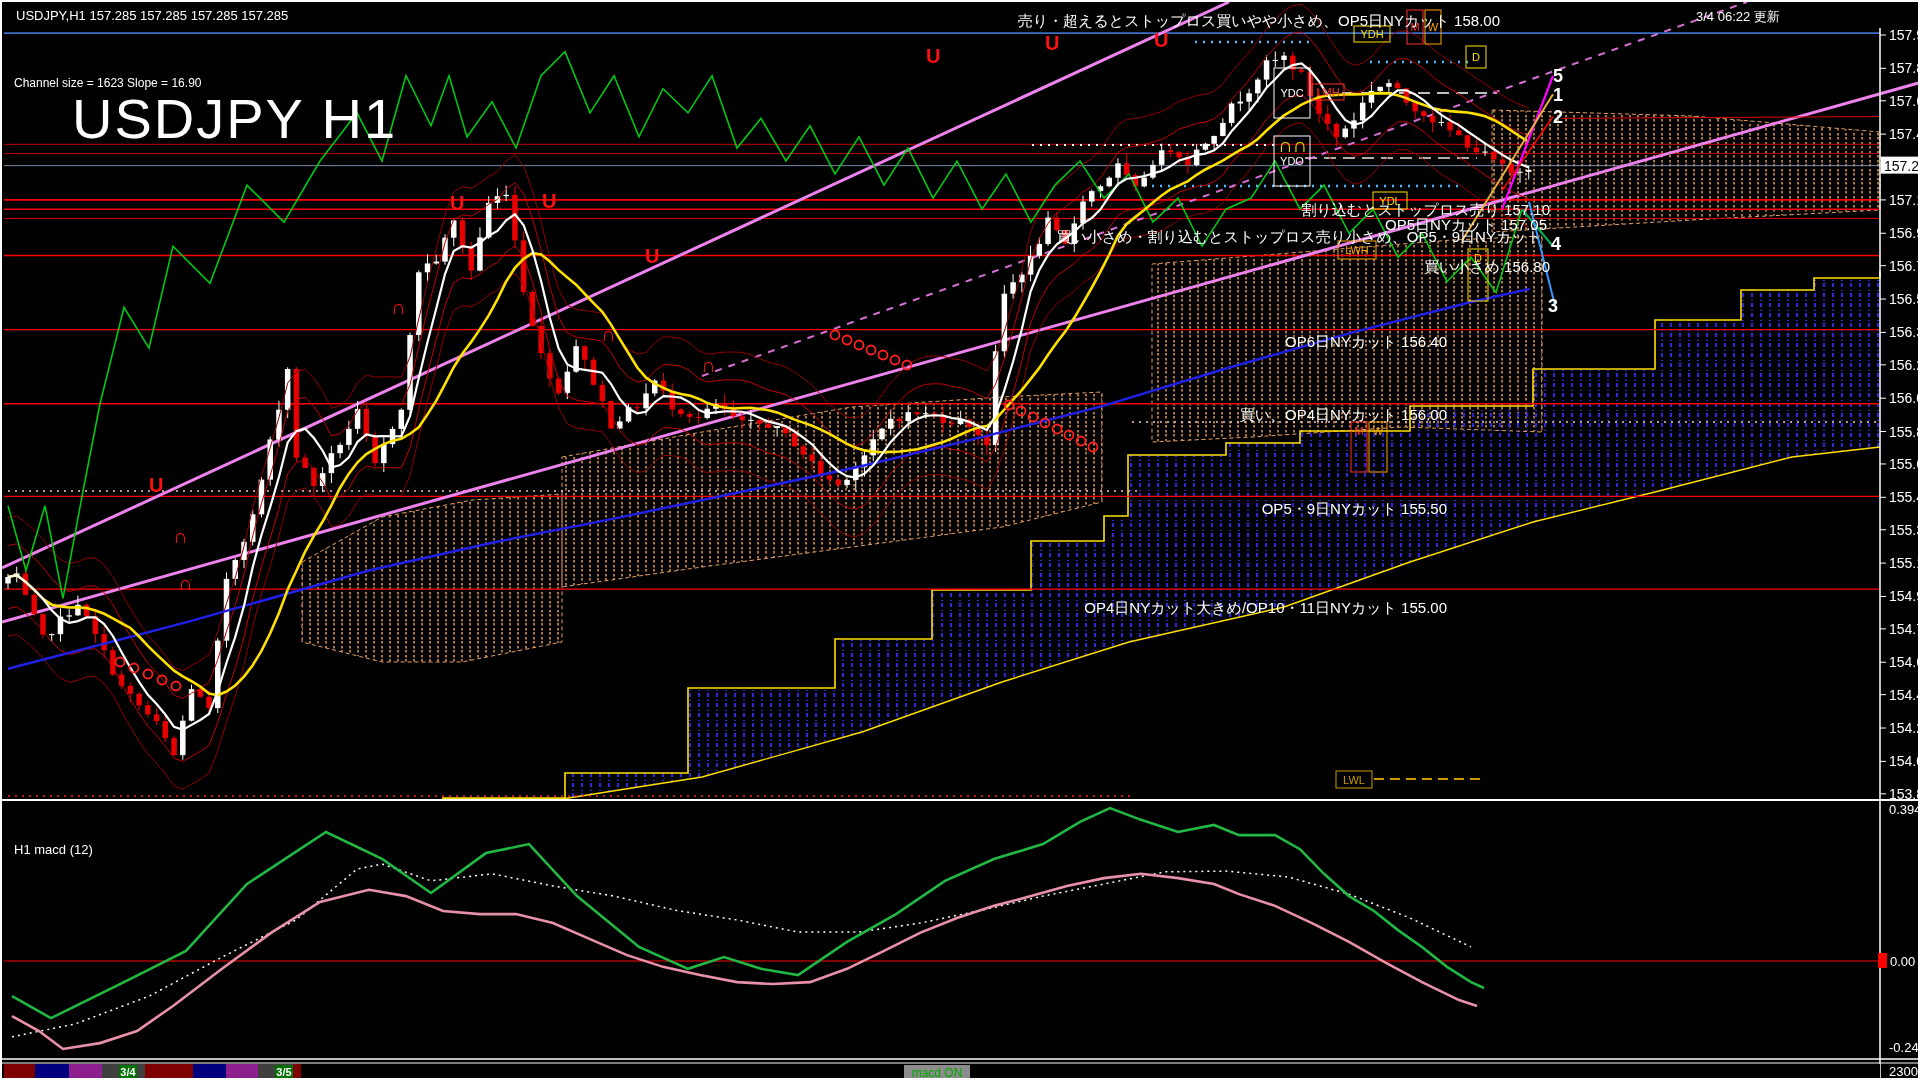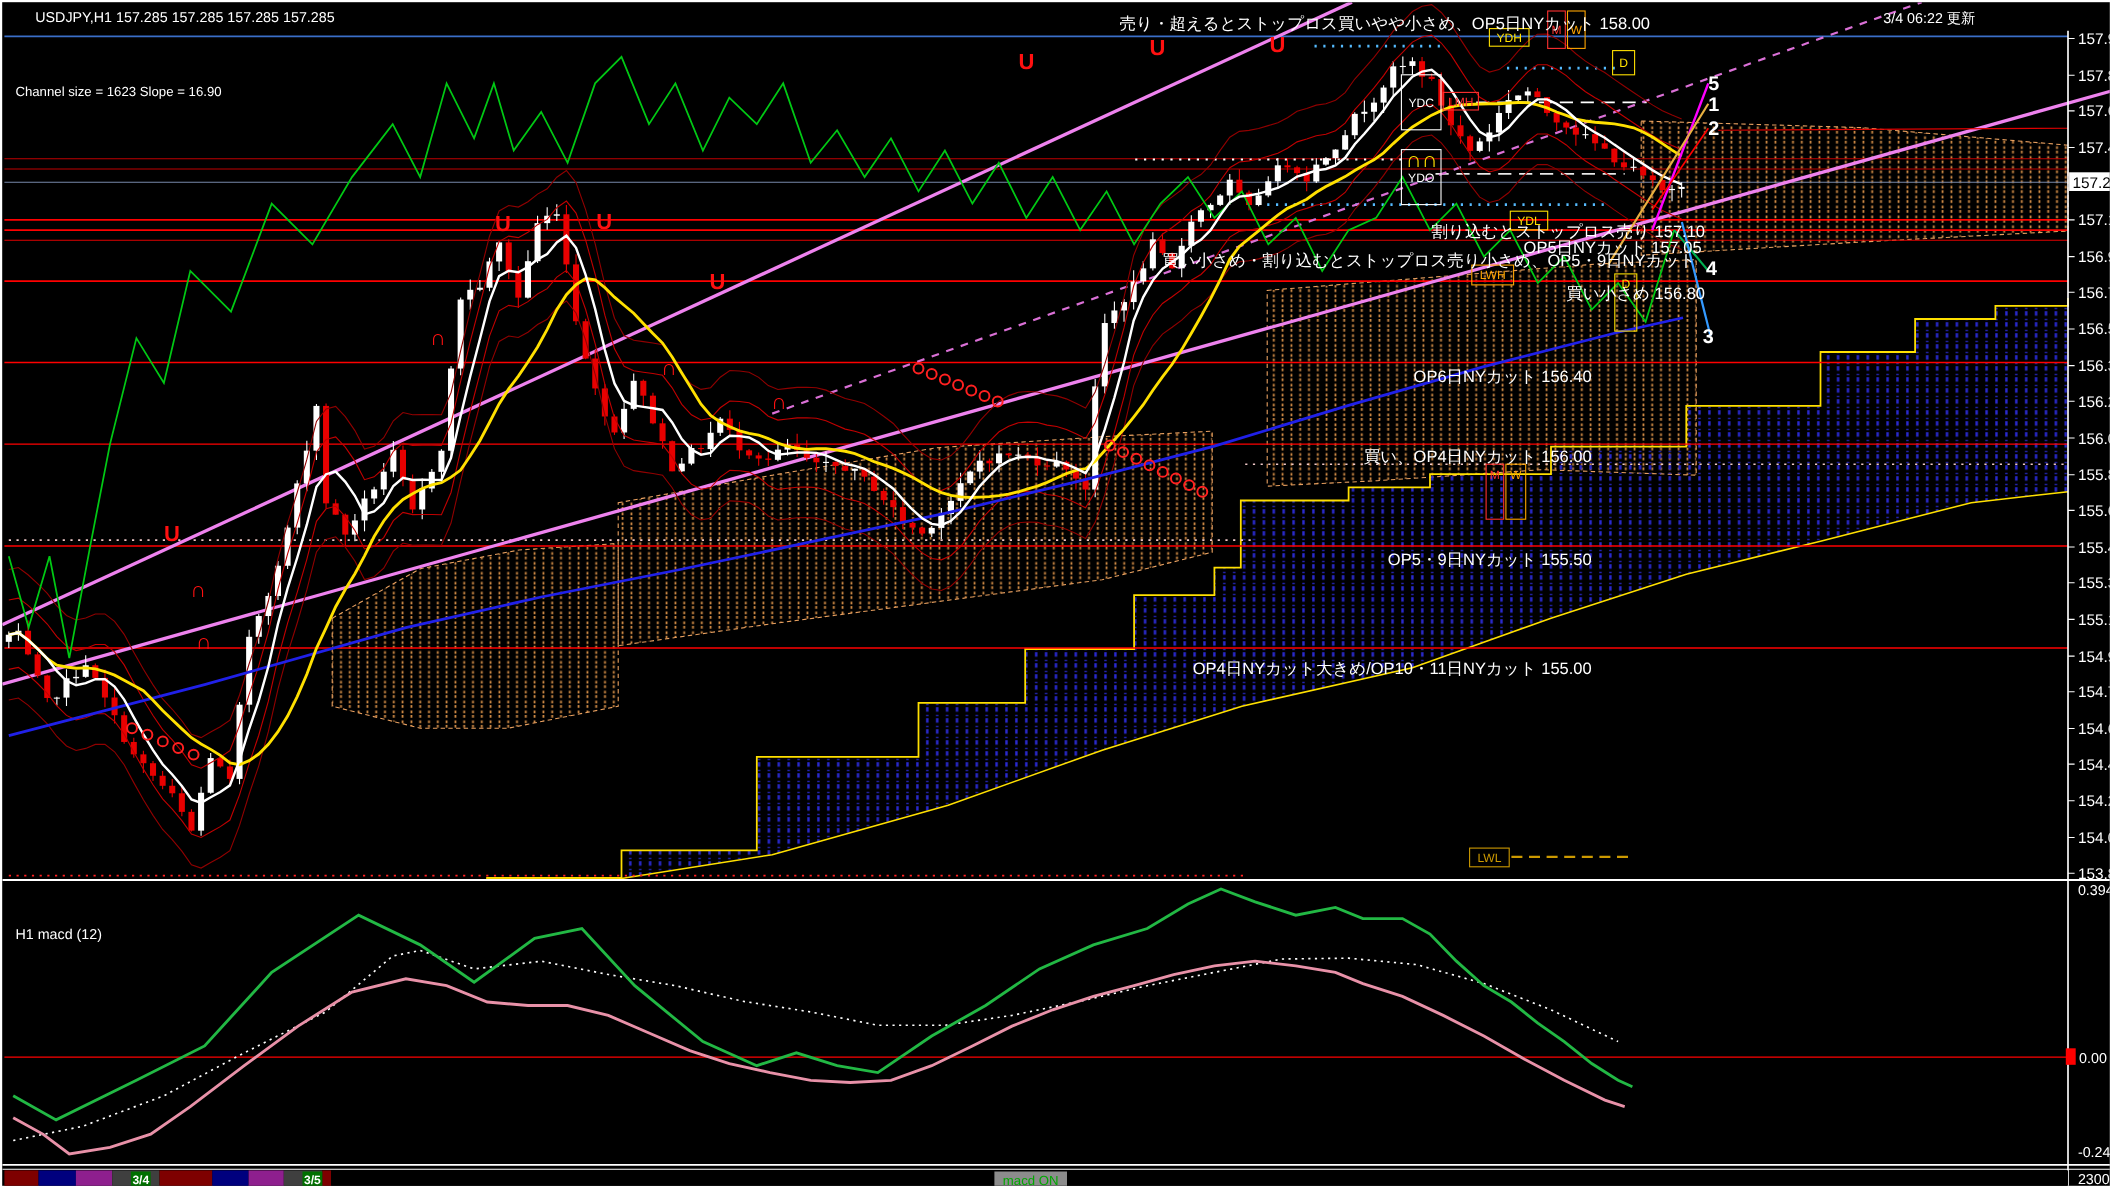--- a/index.html
+++ b/index.html
@@ -1,24 +1,24 @@
 <!DOCTYPE html>
 <html><head>
 <meta charset="utf-8">
 <style>
   html,body{margin:0;padding:0;background:#222;}
   .screen{position:relative;width:1920px;height:1080px;background:#000;border:2px solid #fff;
     box-sizing:border-box;font-family:"Liberation Sans",sans-serif;overflow:hidden;}
   .titlebar{position:absolute;top:0;left:0;right:0;height:26px;color:#fff;font-size:13px;
-    padding:6px 0 0 30px;box-sizing:border-box;}
+    padding:6px 0 0 14px;box-sizing:border-box;}
   #chart-svg{position:absolute;left:0;top:0;}
   #chart-svg text{font-family:"Liberation Sans",sans-serif;}
   .big-title{position:absolute;left:70px;top:84px;color:#fff;font-size:56px;letter-spacing:2px;}
   .channel-info{position:absolute;left:12px;top:74px;color:#fff;font-size:12px;}
-  .updated{position:absolute;left:1694px;top:6px;color:#fff;font-size:13px;margin-left:16px;}
+  .updated{position:absolute;left:1694px;top:6px;color:#fff;font-size:13px;}
   .macd-label{position:absolute;left:12px;top:806px;color:#fff;font-size:13px;margin-top:34px;}
 </style>
 </head>
 <body>
 
 <div class="screen">
   <div class="titlebar">
     <span>USDJPY,H1  157.285 157.285 157.285 157.285</span>
   </div>
   <svg id="chart-svg" width="1920" height="1080">
@@ -577,15 +577,16 @@
         <rect x="299" y="1062" width="1579" height="16" fill="#000000"></rect>
         <rect x="117" y="1063" width="18" height="14" fill="#007000"></rect>
         <rect x="273" y="1063" width="18" height="14" fill="#007000"></rect>
         <rect x="902" y="1063" width="66" height="15" fill="#8C8C8C"></rect>
       </g>
       <text x="126" y="1074" fill="#FFFFFF" font-size="11" text-anchor="middle" font-weight="bold">3/4</text>
       <text x="282" y="1074" fill="#FFFFFF" font-size="11" text-anchor="middle" font-weight="bold">3/5</text>
       <text x="935" y="1075" fill="#00A800" font-size="12" text-anchor="middle">macd ON</text>
     </svg>
   <div class="channel-info">Channel size = 1623 Slope = 16.90</div>
+  <div class="big-title">USDJPY H1</div>
   <div class="updated">3/4 06:22 更新</div>
   <div class="macd-label">H1  macd (12)</div>
 </div>
 
 </body></html>

